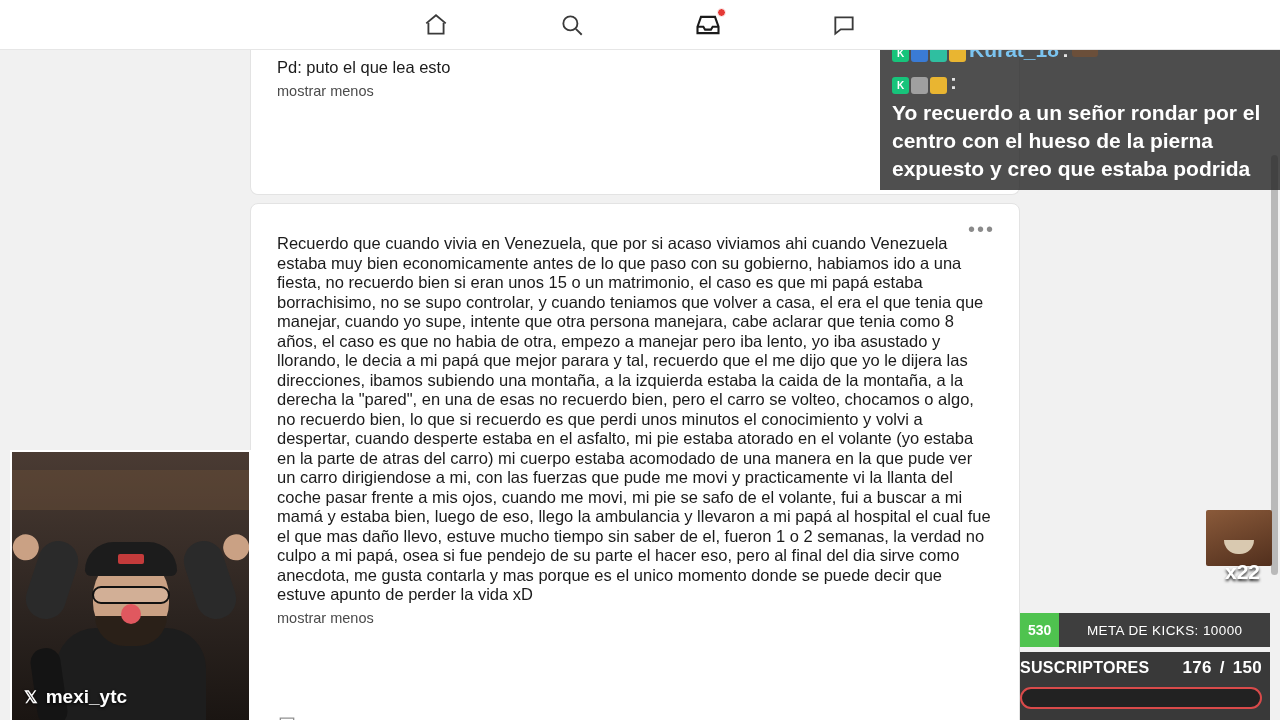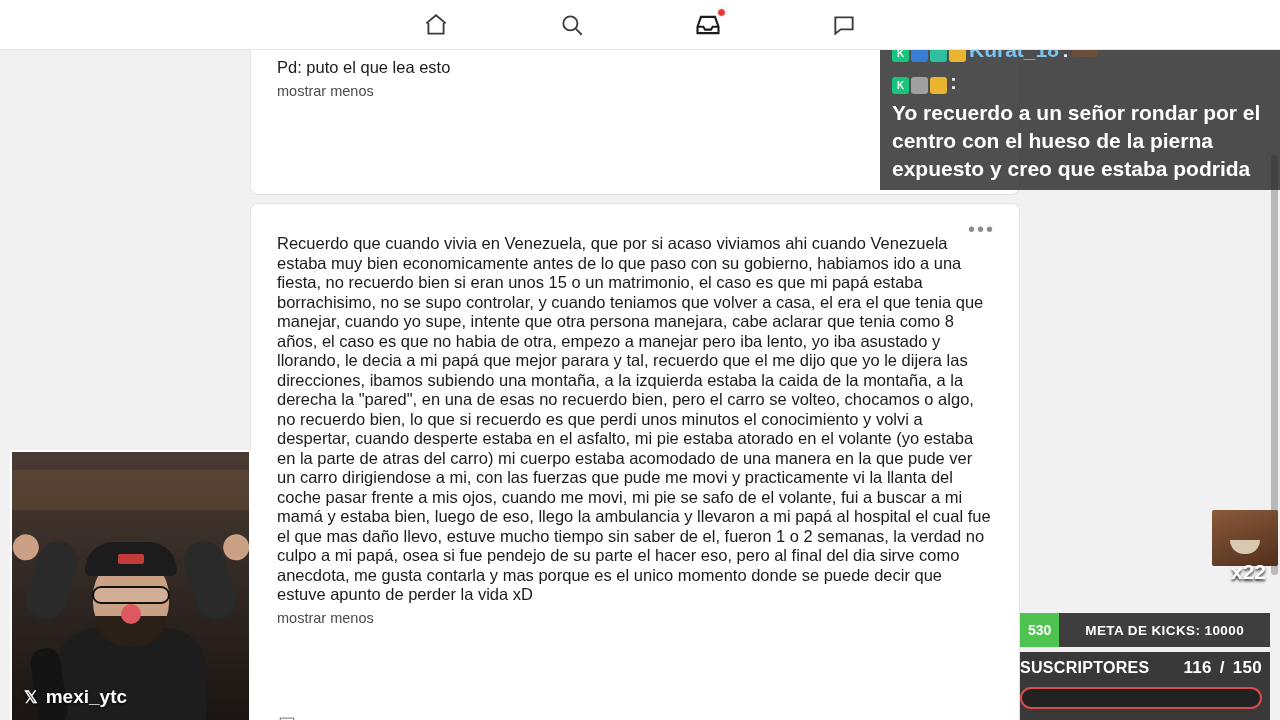--- a/index.html
+++ b/index.html
@@ -270,21 +270,21 @@
     text-shadow: 0 1px 3px rgba(0,0,0,.9);
   }
   .x-logo {
     font-size: 17px;
     font-weight: bold;
   }
 
   
   .emote-stack {
     position: absolute;
-    right: 18px; top: 510px;
+    right: 24px; top: 510px;
     width: 66px; height: 70px;
     z-index: 22;
     padding-left: 16px;
   }
   .emote-img {
     width: 66px; height: 56px;
     background: linear-gradient(160deg,#8a5a3a,#512f1d);
     border-radius: 2px;
     position: relative;
     overflow: hidden;
@@ -320,21 +320,21 @@
     font-weight: bold;
     height: 34px;
     display: flex; align-items: center;
     padding: 0 8px;
   }
   .goal-text {
     flex: 1;
     text-align: center;
     color: #ffffff;
     font-size: 13.5px;
-    font-weight: bold;
+    font-weight: normal;
     letter-spacing: .4px;
   }
 
   .subs-panel {
     position: absolute;
     right: 10px; top: 652px;
     width: 250px; height: 68px;
     background: rgba(25,25,25,.85);
     z-index: 22;
     padding: 6px 8px 0 0;
@@ -510,21 +510,21 @@
     <div class="goal-value">530</div>
     <div class="goal-text">
       <span>META DE KICKS:</span>
       <span>10000</span>
     </div>
   </div>
 
   <div class="subs-panel">
     <div class="subs-row">
       <span class="subs-label">SUSCRIPTORES</span>
-      <span class="subs-count">116</span>
+      <span class="subs-count">176</span>
       <span class="subs-count">/</span>
       <span class="subs-count">150</span>
     </div>
     <div class="subs-track">
       <div class="subs-fill" id="subs-fill" style="width: 0%;"></div>
     </div>
   </div>
 
 </div>
 

